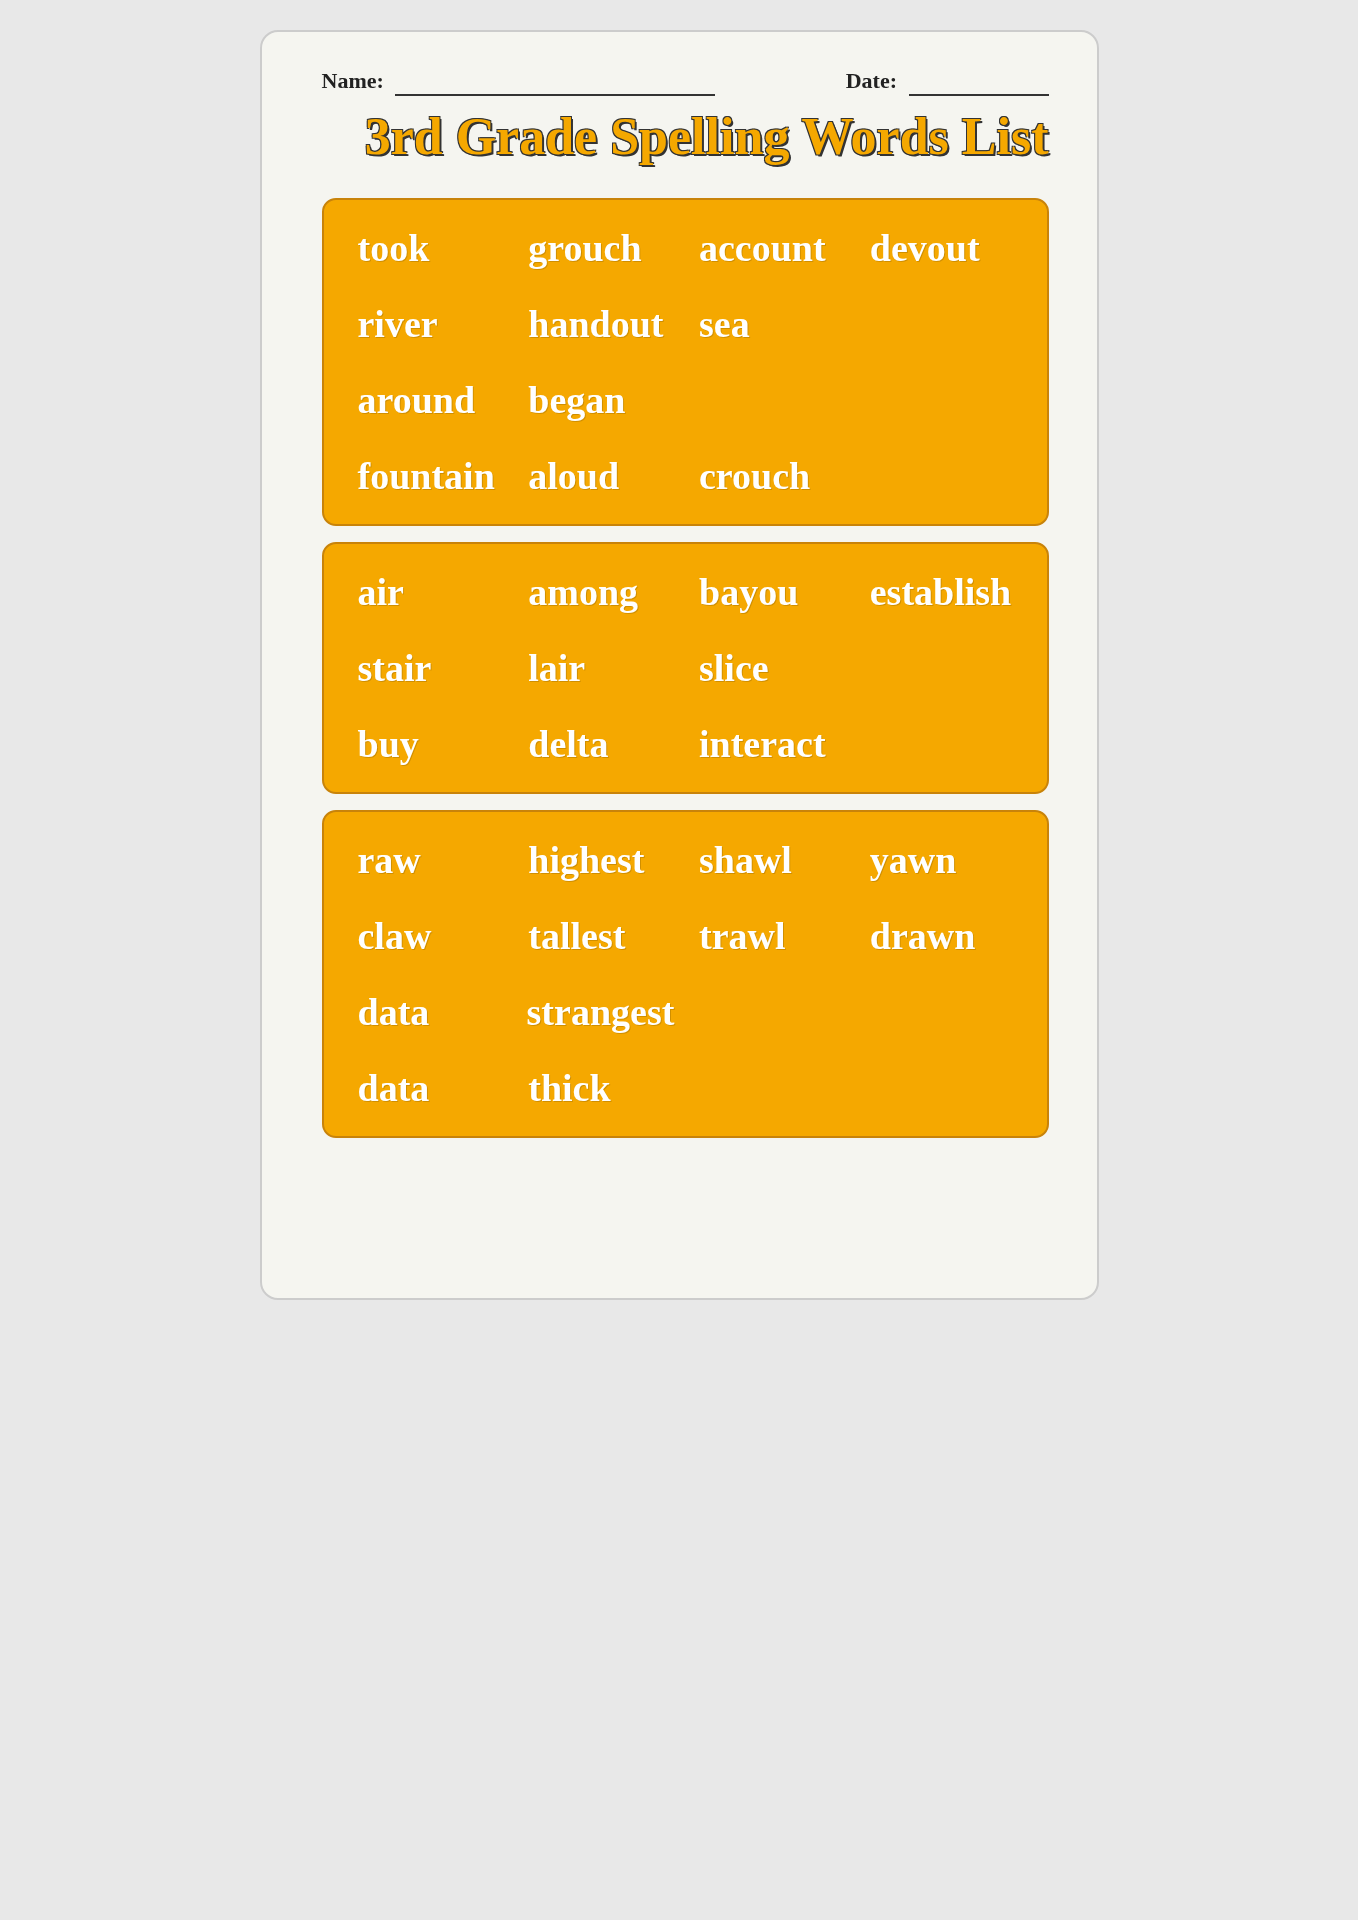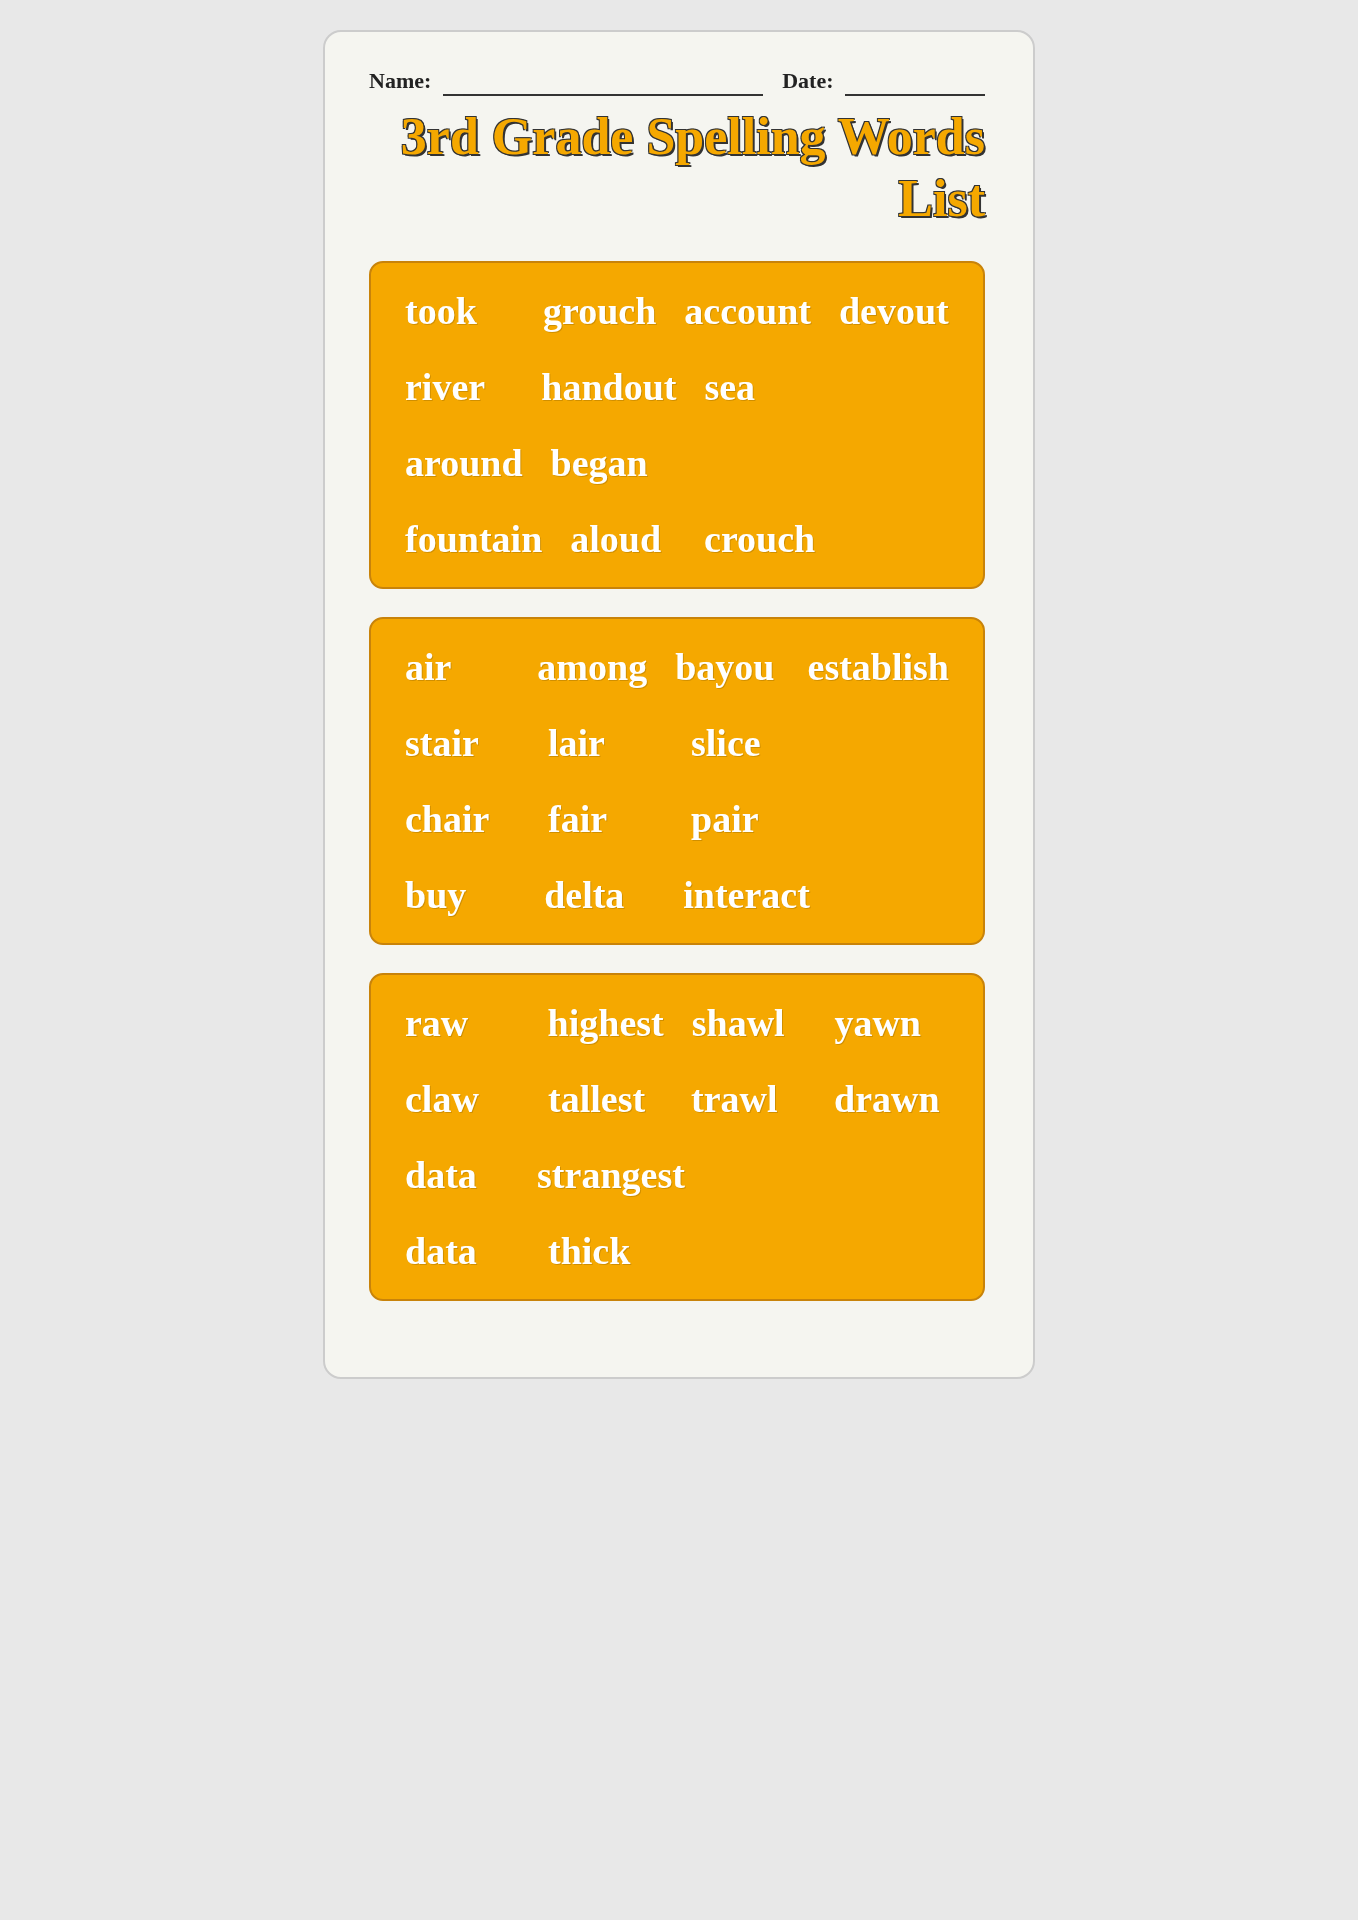--- a/index.html
+++ b/index.html
@@ -7,27 +7,27 @@
     body {
       background: #e8e8e8;
       display: flex;
       justify-content: center;
       align-items: flex-start;
       min-height: 100vh;
       font-family: 'Comic Sans MS', 'Chalkboard SE', cursive;
     }
 
     .page {
-      width: 712px;
+      width: 839px;
       min-height: 1270px;
       background: #f5f5f0;
       border-radius: 18px;
       border: 2px solid #ccc;
       margin: 30px auto;
-      padding: 36px 48px 48px 44px;
+      padding: 36px 48px 48px 60px;
     }
 
     .header-row {
       display: flex;
       align-items: center;
       justify-content: space-between;
       margin-bottom: 10px;
     }
 
     .header-field {
@@ -60,21 +60,21 @@
       margin-bottom: 30px;
       line-height: 1.2;
       font-family: 'Comic Sans MS', cursive;
     }
 
     .word-box {
       background: #f5a800;
       border-radius: 14px;
       border: 2.5px solid #c8830a;
       padding: 10px 20px;
-      margin-bottom: 28px;
+      margin-bottom: 16px;
     }
 
     .word-row {
       display: grid;
       grid-template-columns: 1fr 1fr 1fr 1fr;
       padding: 6px 0;
     }
 
     .word-cell {
       font-size: 38px;
@@ -138,26 +138,20 @@
           <div class="word-cell">among</div>
           <div class="word-cell">bayou</div>
           <div class="word-cell">establish</div>
         </div>
         <div class="word-row">
           <div class="word-cell">stair</div>
           <div class="word-cell">lair</div>
           <div class="word-cell">slice</div>
         </div>
         <div class="word-row">
-          <div class="word-cell">chair</div>
-          <div class="word-cell">fair</div>
-          <div class="word-cell">pair</div>
-          <div class="word-cell empty"></div>
-        </div>
-        <div class="word-row">
           <div class="word-cell">buy</div>
           <div class="word-cell">delta</div>
           <div class="word-cell">interact</div>
           <div class="word-cell empty"></div>
         </div>
       </div>
       <div class="word-box">
         <div class="word-row">
           <div class="word-cell">raw</div>
           <div class="word-cell">highest</div>

